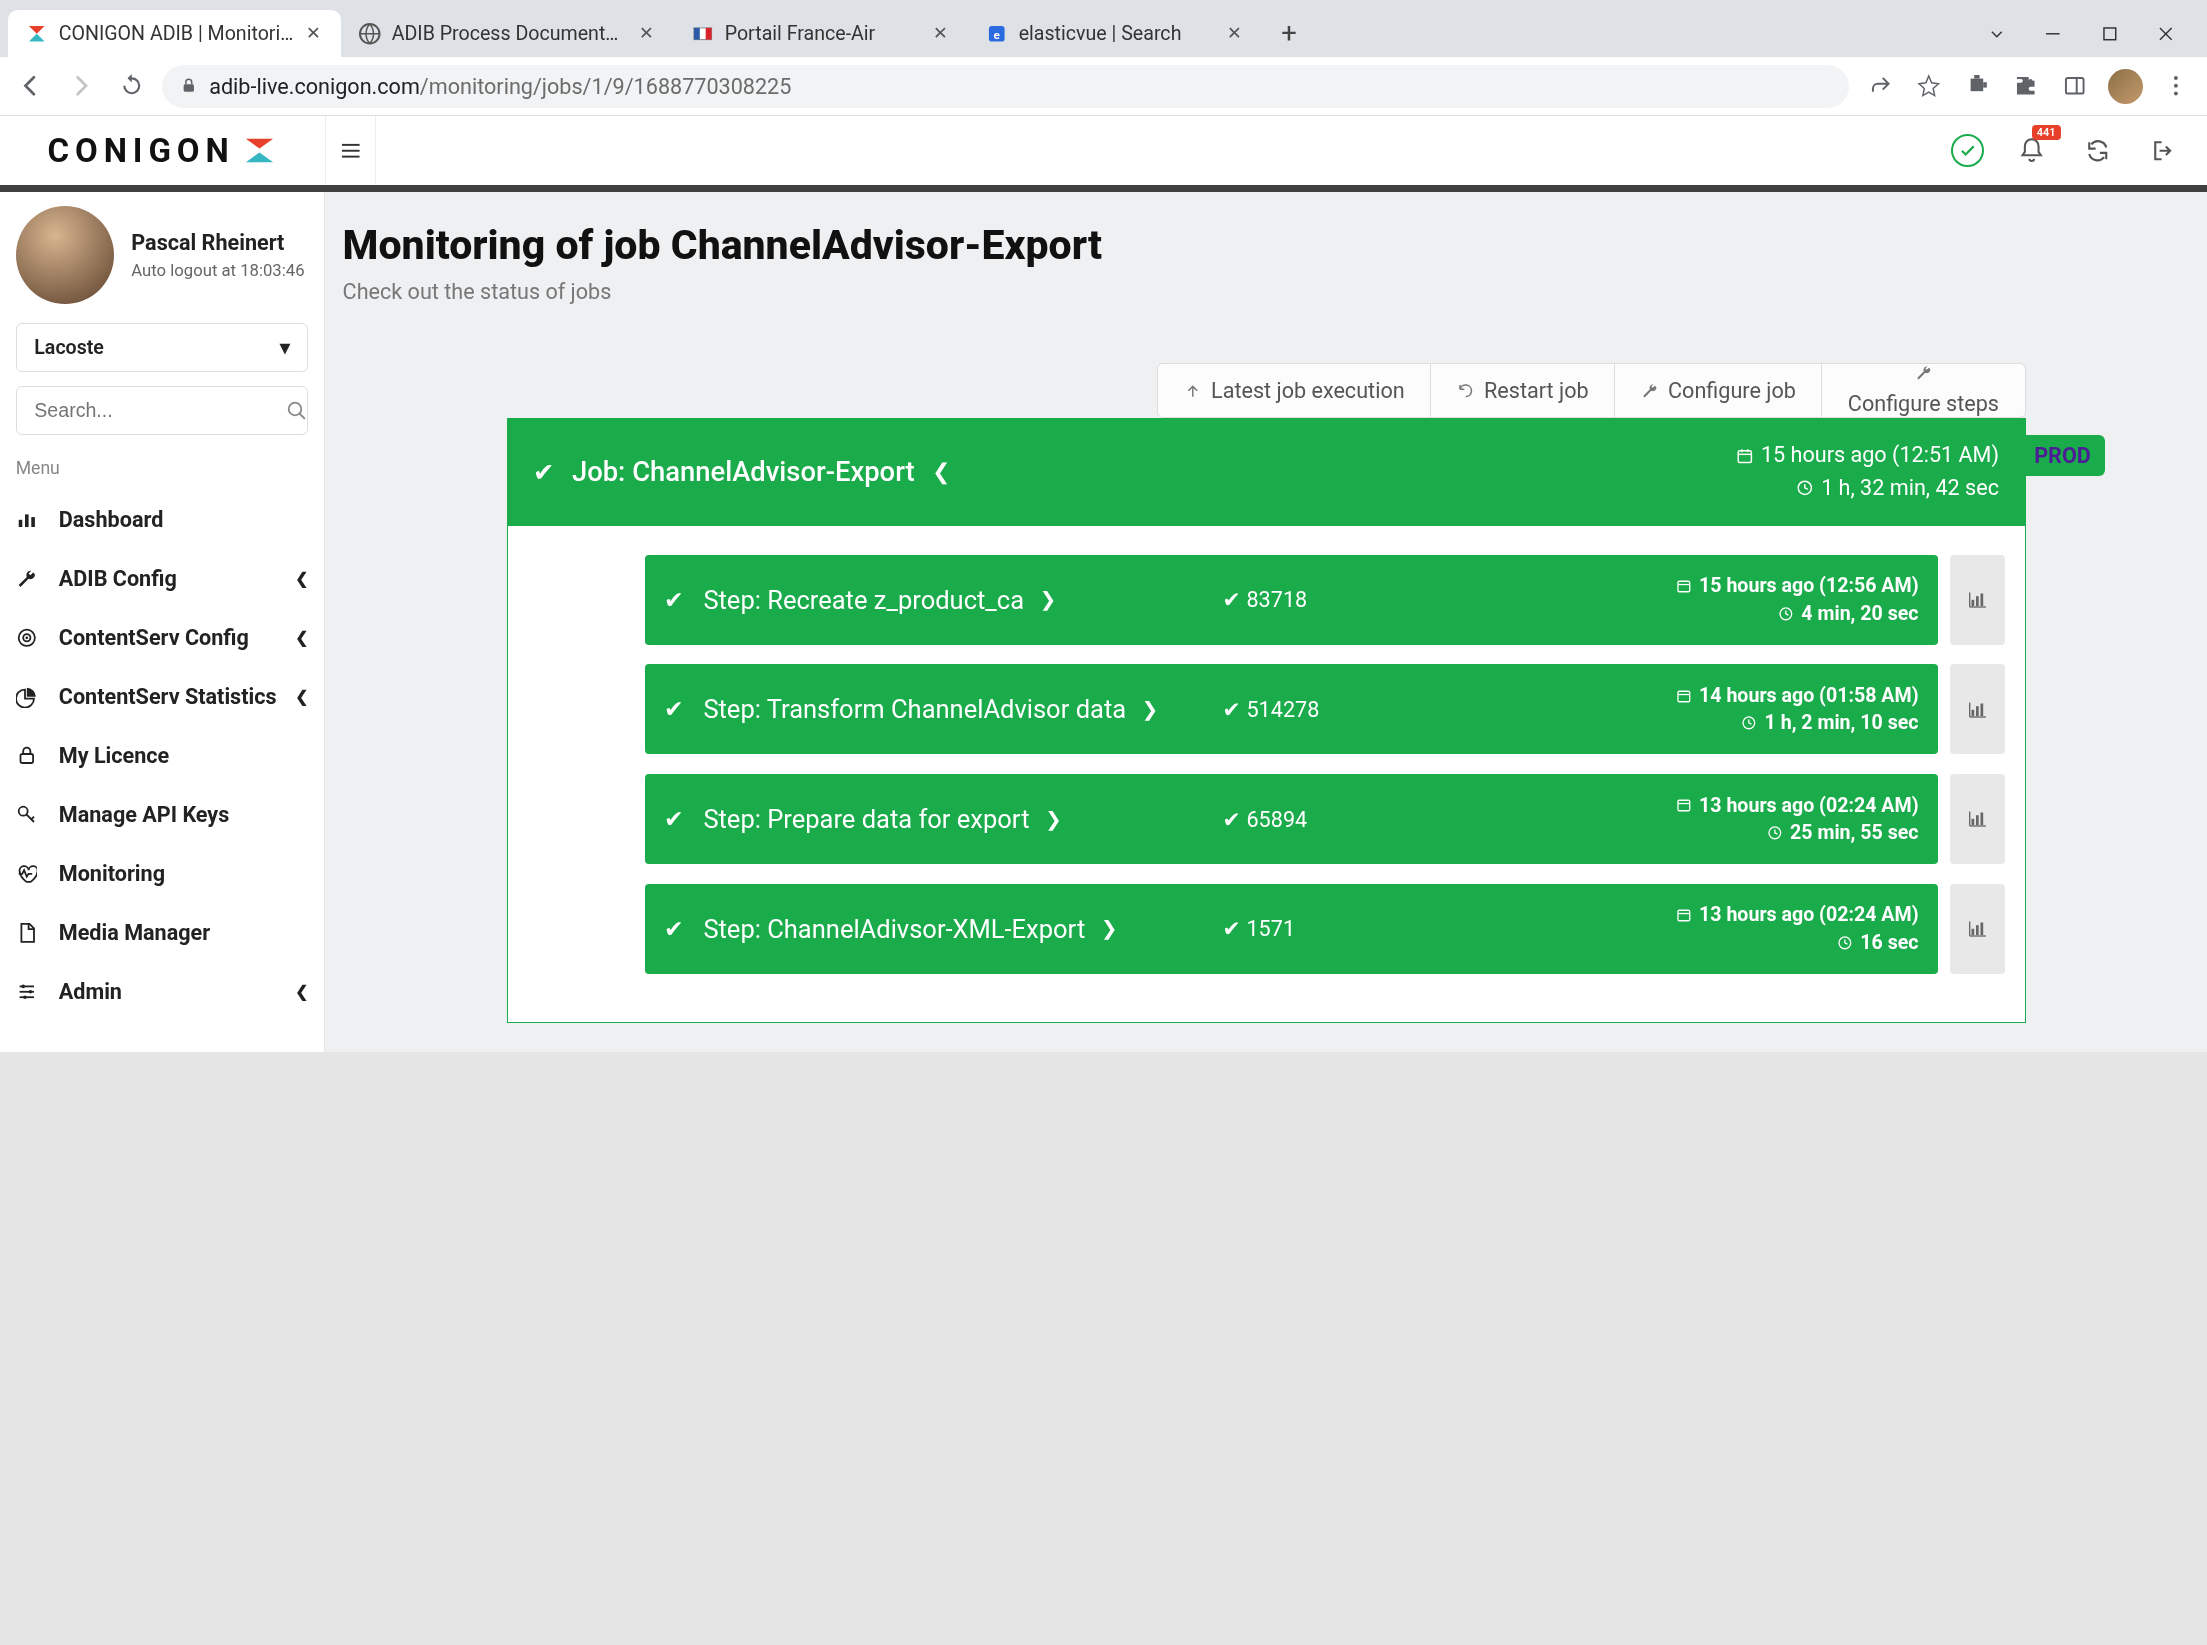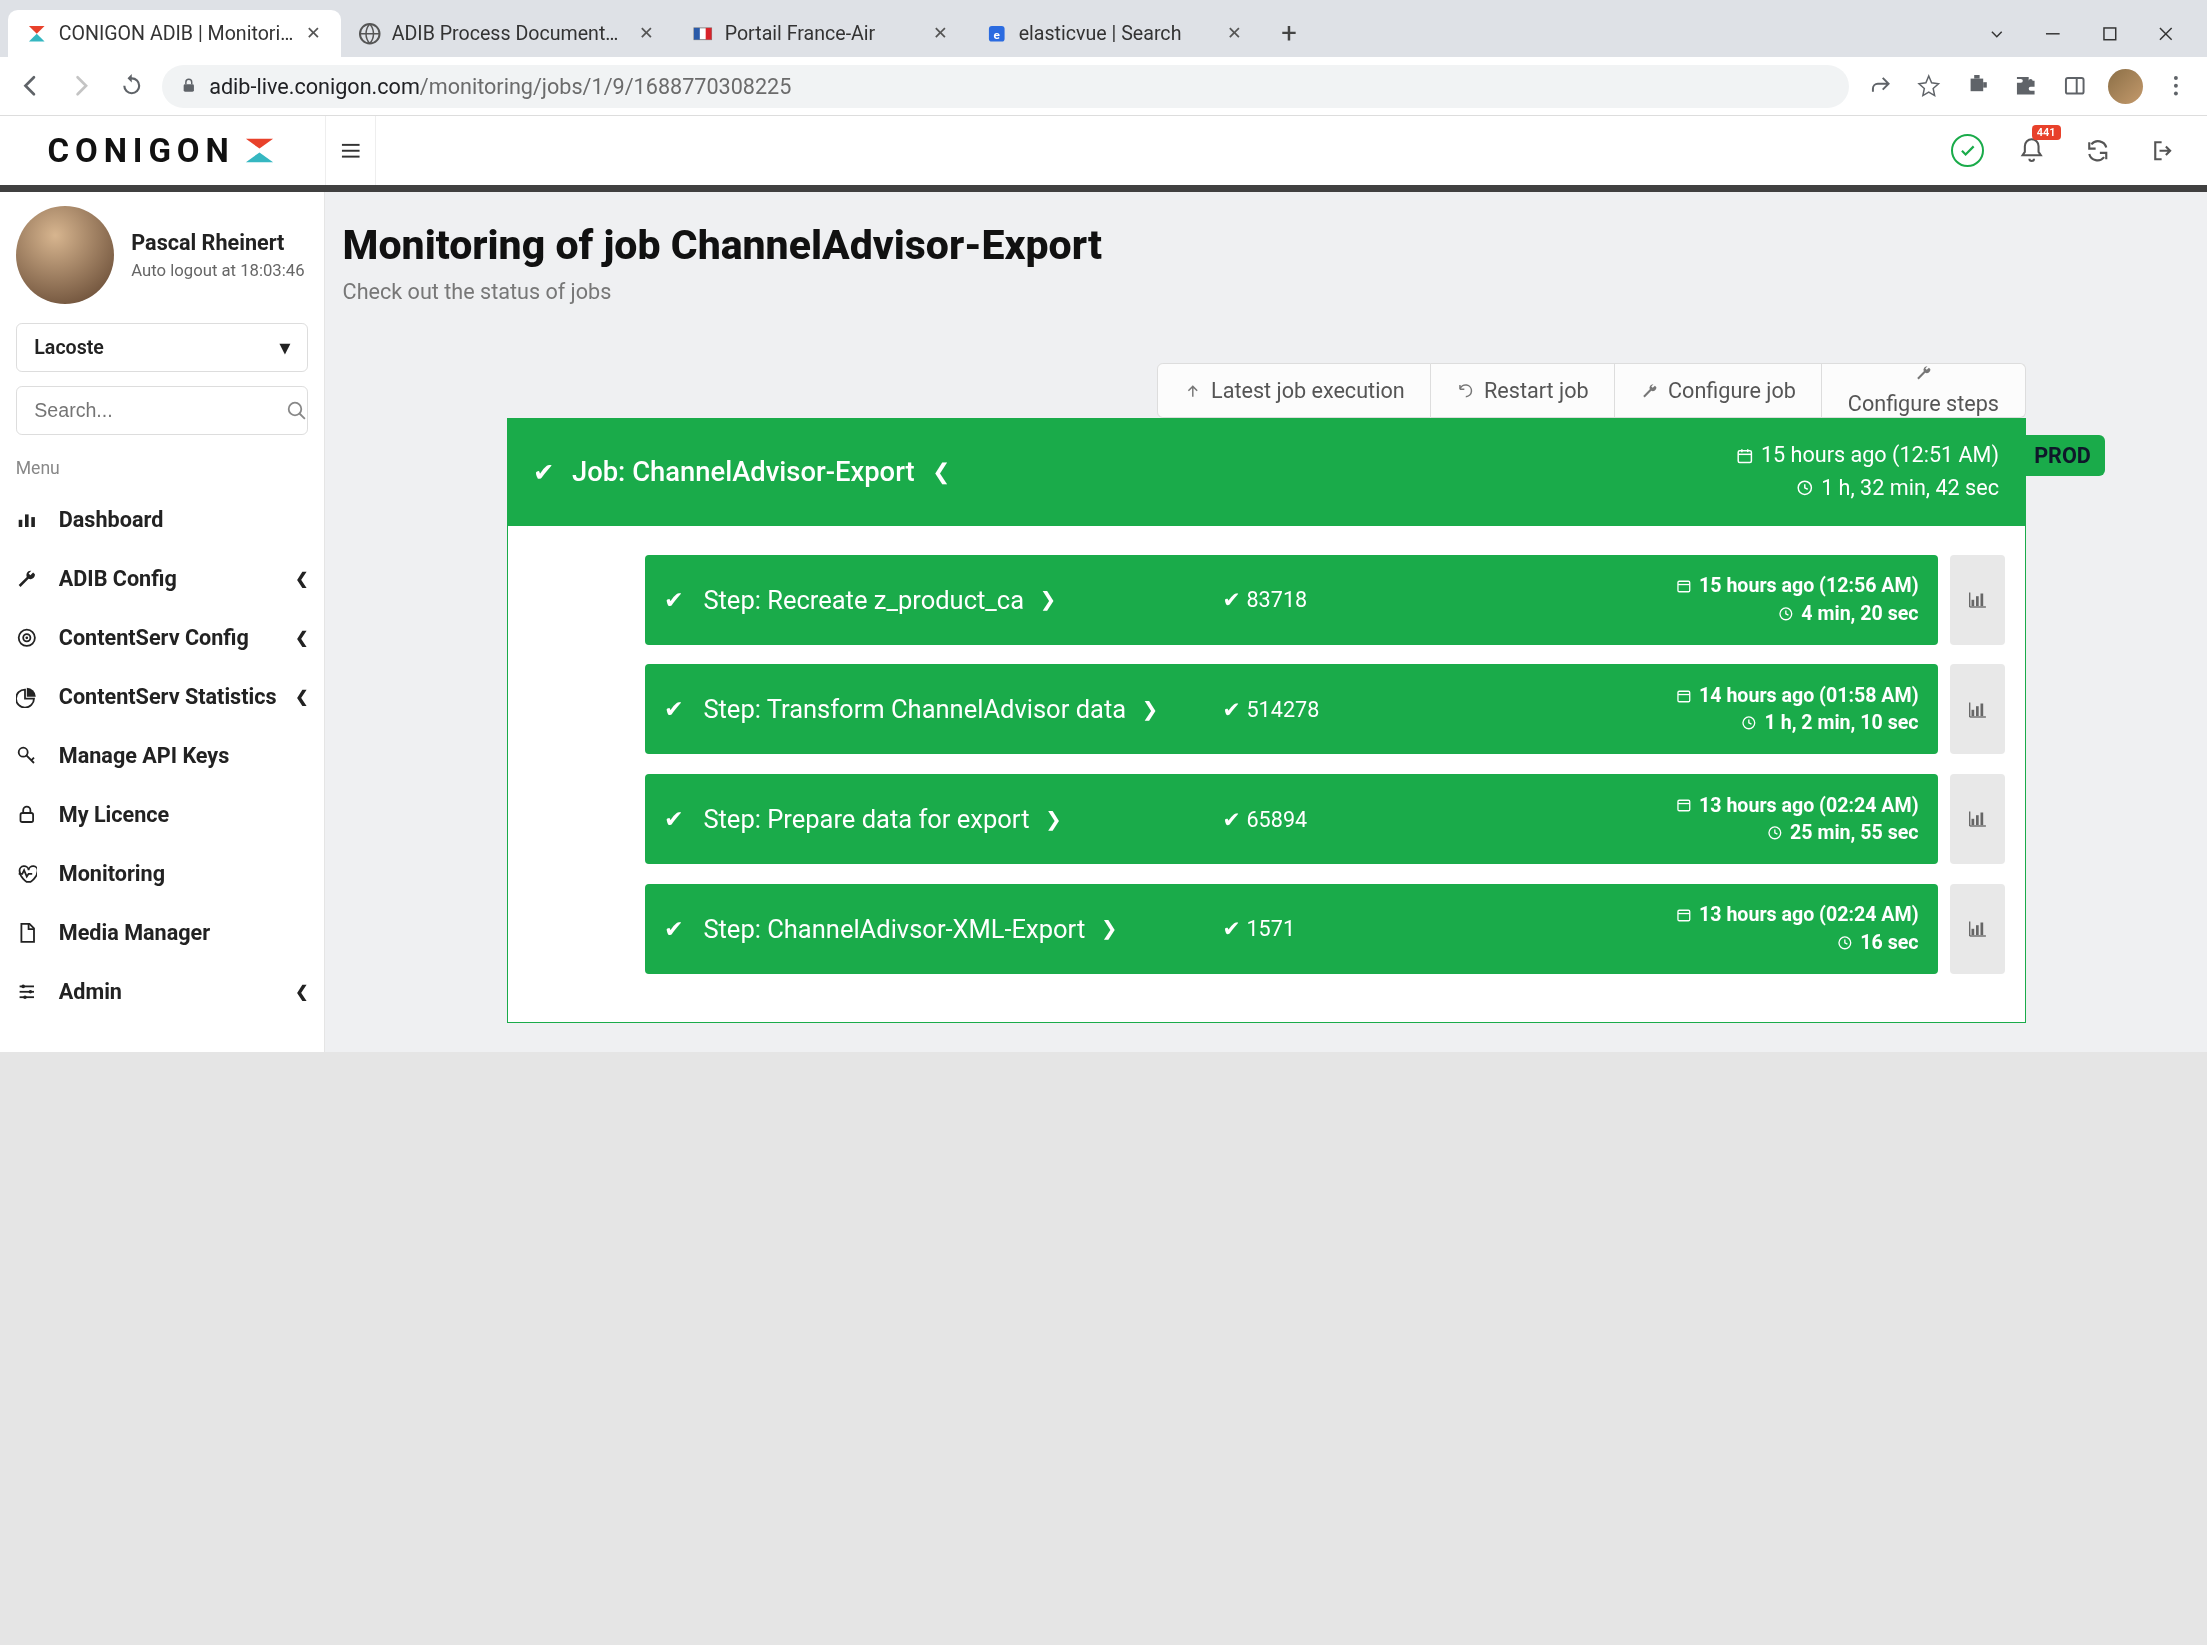--- a/index.html
+++ b/index.html
@@ -58,21 +58,21 @@
 .page-title { font-size: 41px; font-weight:800; color:#111; margin-bottom:9.8px;}
 .page-subtitle { font-size:21.6px; color:#777; margin-bottom: 59px;}
 
 .action-row { display:flex; justify-content:flex-end; gap:0; margin: 0 auto 0 auto; width: 1519px; position:relative; }
 .action-btn { height:55px; border:1px solid #ddd; background:#fcfcfc; display:flex; align-items:center; gap:9.8px; padding:0 25.5px; font-size:21.6px; color:#555; cursor:pointer; }
 .action-btn:first-child { border-radius:5.9px 0 0 5.9px; }
 .action-btn + .action-btn { border-left: none; }
 .action-btn:last-of-type { border-radius: 0 5.9px 5.9px 0; flex-direction: column; }
 
 .job-card { width: 1519px; margin: 0 auto; background:#fff; border:1px solid #1aab4a; border-top:none; position:relative; padding-bottom: 29px;}
-.prod-badge { position:absolute; right:-80px; top:17.6px; background:#1aab4a; color:#0f172a; font-weight:700; padding:7.8px 13.7px; border-radius:5.9px; font-size:21.6px;}
+.prod-badge { position:absolute; right:-80px; top:17.6px; background:#1aab4a; color:#4c1d95; font-weight:700; padding:7.8px 13.7px; border-radius:5.9px; font-size:21.6px;}
 .job-header { background:#1aab4a; color:#fff; padding: 21.6px 25.5px; display:flex; align-items:center; }
 .job-header .check { font-size:25.5px; margin-right:17.6px; }
 .job-header .jtitle { font-size:27.4px; font-weight:500; }
 .job-header .jchev { margin-left: 17.6px; font-size:21.6px;}
 .job-header .meta { margin-left:auto; text-align:right; font-size:21.6px; line-height:1.5; }
 .meta-line { display:flex; align-items:center; justify-content:flex-end; gap:7.8px;}
 
 .steps { padding: 29px 19.6px 0 137px; }
 .step-row { display:flex; align-items:stretch; gap: 11.8px; margin-bottom: 19.6px; }
 .step-bar { flex:1; background:#1aab4a; color:#fff; border-radius:3.9px; display:flex; align-items:center; padding: 17.6px 19.6px; }
@@ -327,34 +327,34 @@
               <path d="M12 2v10h10A10 10 0 0012 2z" fill="#222"></path>
               <path d="M10 4a10 10 0 1010 10H10V4z" fill="none" stroke="#222" stroke-width="2"></path>
             </svg>
           </span>
         <span>ContentServ Statistics</span>
         <span class="chev">❮</span>
       </div>
       <div class="nav-item">
         <span class="ni-icon">
             <svg width="21.6" height="21.6" viewBox="0 0 24 24">
+              <rect x="5" y="10" width="14" height="10" rx="2" fill="none" stroke="#222" stroke-width="2"></rect>
+              <path d="M8 10V7a4 4 0 018 0v3" fill="none" stroke="#222" stroke-width="2"></path>
+            </svg>
+          </span>
+        <span>My Licence</span>
+      </div>
+      <div class="nav-item">
+        <span class="ni-icon">
+            <svg width="21.6" height="21.6" viewBox="0 0 24 24">
               <circle cx="8" cy="8" r="5" fill="none" stroke="#222" stroke-width="2"></circle>
               <path d="M11 11l9 9M17 17l3-3" stroke="#222" stroke-width="2"></path>
             </svg>
           </span>
         <span>Manage API Keys</span>
-      </div>
-      <div class="nav-item">
-        <span class="ni-icon">
-            <svg width="21.6" height="21.6" viewBox="0 0 24 24">
-              <rect x="5" y="10" width="14" height="10" rx="2" fill="none" stroke="#222" stroke-width="2"></rect>
-              <path d="M8 10V7a4 4 0 018 0v3" fill="none" stroke="#222" stroke-width="2"></path>
-            </svg>
-          </span>
-        <span>My Licence</span>
       </div>
       <div class="nav-item">
         <span class="ni-icon">
             <svg width="21.6" height="21.6" viewBox="0 0 24 24">
               <path d="M12 21s-8-5-8-12a5 5 0 0110-1 5 5 0 0110 1c0 7-8 12-8 12h-4z" fill="none" stroke="#222" stroke-width="2"></path>
               <path d="M3 12h4l2-4 3 7 2-3h4" fill="none" stroke="#222" stroke-width="2"></path>
             </svg>
           </span>
         <span>Monitoring</span>
       </div>

